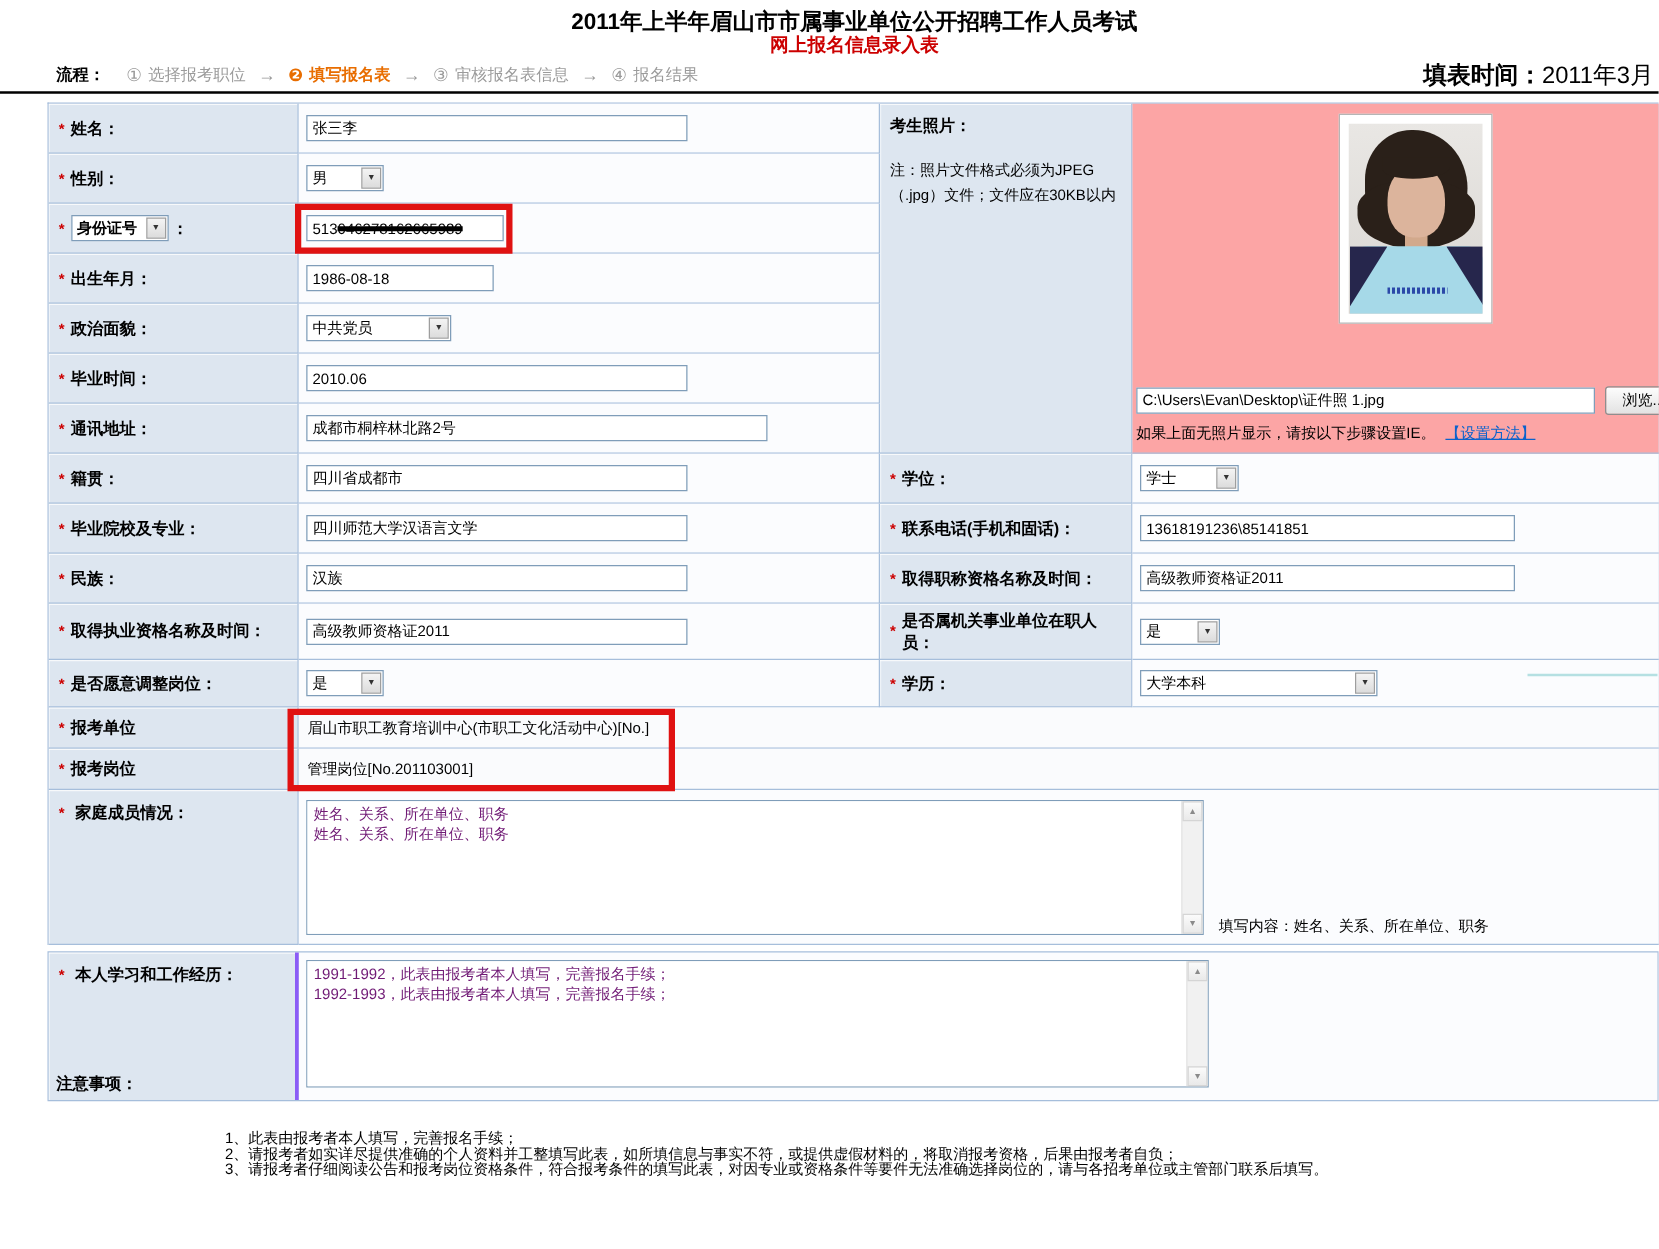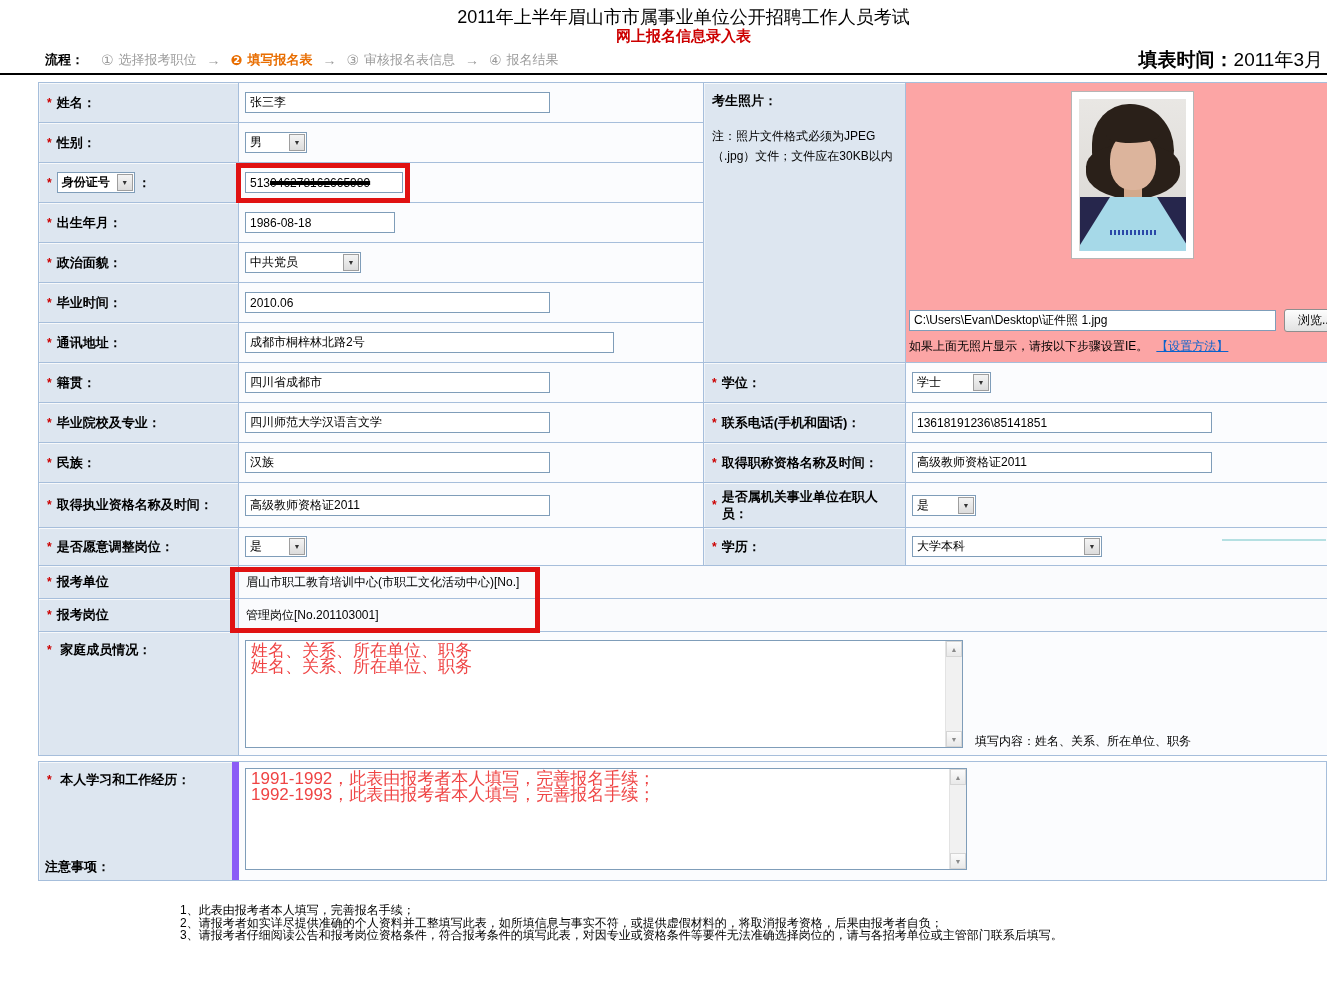--- a/index.html
+++ b/index.html
@@ -1,19 +1,19 @@
 <!DOCTYPE html>
 <html><head>
 <meta charset="utf-8">
 <style>
   html,body{margin:0;padding:0;}
   body{width:1327px;height:999px;background:#fff;overflow:hidden;position:relative;
        font-family:"Liberation Sans","DejaVu Sans",sans-serif;color:#000;}
 
-  .title1{position:absolute;top:5px;left:40px;width:1287px;text-align:center;font-size:18px;font-weight:normal;}
+  .title1{position:absolute;top:5px;left:40px;width:1287px;text-align:center;font-size:18px;font-weight:bold;}
   .title2{position:absolute;top:27px;left:40px;width:1287px;text-align:center;font-size:15px;font-weight:bold;color:#cc0000;}
 
   .procbar{position:absolute;top:49px;left:0;width:1323px;height:22px;display:flex;align-items:center;
            padding-left:45px;box-sizing:border-box;font-size:13px;}
   .proc-label{font-weight:bold;margin-right:12px;}
   .step{color:#9b9b9b;display:inline-flex;align-items:center;gap:5px;margin:0 5px;}
   .step.active{color:#e86d00;font-weight:bold;}
   .step .num{font-size:14px;}
   .parrow{color:#999;margin:0 5px;font-size:14px;}
   .fill-time{margin-left:auto;font-size:19px;white-space:nowrap;}
@@ -58,27 +58,27 @@
   .file-input{position:absolute;left:3px;top:227px;width:367px;}
   .browse-btn{position:absolute;left:378px;top:226px;width:62px;height:23px;font-size:12px;font-family:inherit;
               background:linear-gradient(#fdfdfd,#e2e2e2);border:1px solid #8e8e8e;border-radius:3px;}
   .ie-note{position:absolute;left:3px;top:255px;font-size:12px;white-space:nowrap;}
   .ie-link{color:#0a62cc;text-decoration:underline;margin-left:8px;cursor:pointer;}
 
   .full-val{background:#fafbfd;display:flex;align-items:center;padding-left:7px;font-size:12px;}
 
   #grid2{position:absolute;top:761px;left:38px;width:1289px;height:120px;border:1px solid #a6bedb;
          display:flex;box-sizing:border-box;background:#fbfcfe;}
-  #grid2 .lbl{width:200px;border-right:7px solid #8b5cf6;box-sizing:border-box;}
+  #grid2 .lbl{width:200px;border-right:3px solid #8b5cf6;box-sizing:border-box;}
   #grid2 .valx{flex:1;}
 
   .ta-wrap{position:absolute;border:1px solid #7f9db9;background:#fff;box-sizing:border-box;}
   .ta-wrap textarea{position:absolute;left:0;top:0;width:calc(100% - 17px);height:100%;border:none;resize:none;
-                    outline:none;font-size:17px;font-family:inherit;padding:2px 5px;box-sizing:border-box;
-                    line-height:16px;overflow:hidden;background:#fff;color:#ef4444;}
+                    outline:none;font-size:12px;font-family:inherit;padding:2px 5px;box-sizing:border-box;
+                    line-height:16px;overflow:hidden;background:#fff;color:#701a75;}
   .sbar{position:absolute;top:0;right:0;width:17px;height:100%;background:#f1f1f1;border-left:1px solid #e3e3e3;box-sizing:border-box;}
   .sb-up,.sb-dn{position:absolute;left:0;width:16px;height:16px;background:linear-gradient(#fbfbfb,#e9e9e9);
                 border:1px solid #d5d5d5;box-sizing:border-box;font-size:7px;color:#8a8a8a;
                 display:flex;align-items:center;justify-content:center;}
   .sb-up{top:0}.sb-dn{bottom:0}
 
   .hint{position:absolute;left:975px;top:733px;font-size:12px;white-space:nowrap;}
   .redbox{position:absolute;border:5px solid #e01212;pointer-events:none;}
   #redbox-id{left:236px;top:163px;width:174px;height:40px;box-sizing:border-box;}
   #redbox-apply{left:230px;top:567px;width:310px;height:66px;box-sizing:border-box;}

